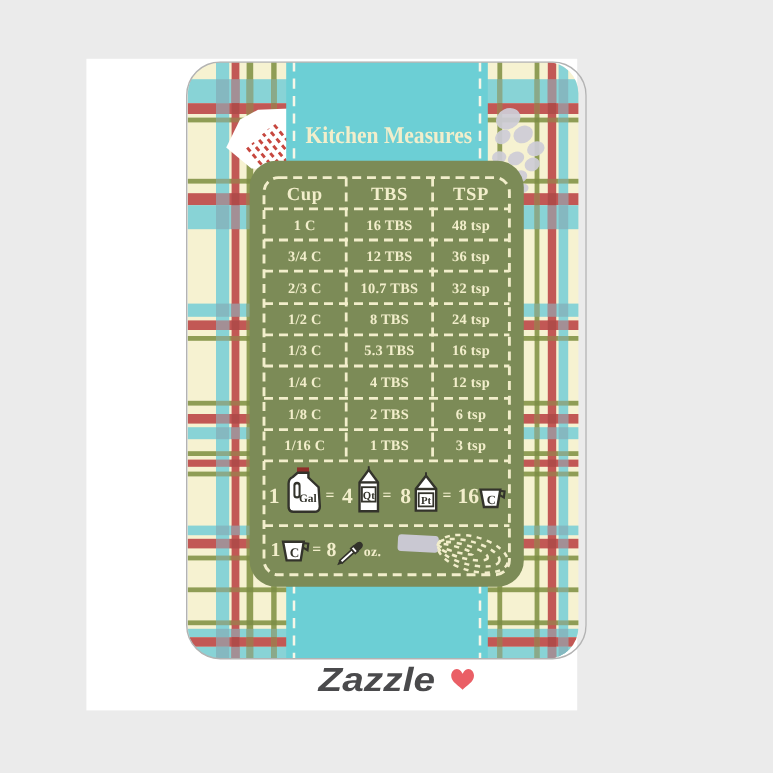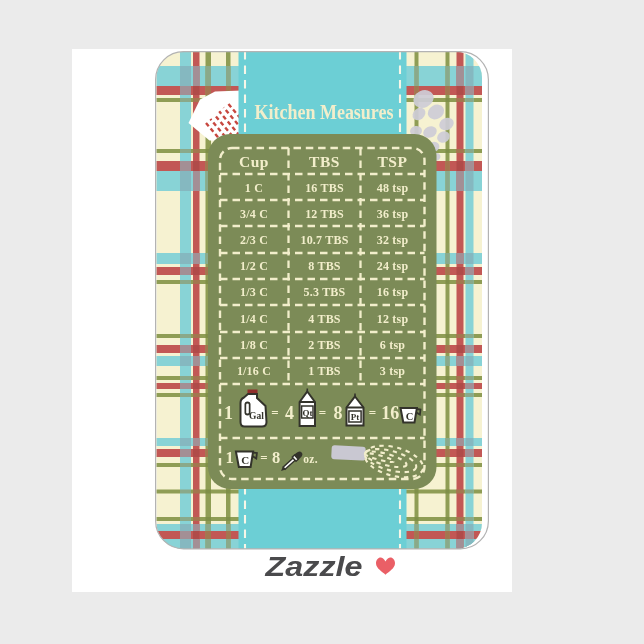--- a/index.html
+++ b/index.html
@@ -1,14 +1,14 @@
 <!DOCTYPE html>
 <html><head><meta charset="utf-8"><style>
 html,body{margin:0;padding:0;background:#ebebeb;width:644px;height:644px;overflow:hidden}
-#panel{position:absolute;left:72px;top:49px;width:440px;height:543px;background:#ffffff}
+#panel{position:absolute;left:72px;top:49px;width:409px;height:543px;background:#ffffff}
 #card{position:absolute;left:82.5px;top:2px}
 #zzs{position:absolute;left:0;top:0}
 </style></head><body>
 <div id="panel">
 <svg id="card" width="334" height="499" viewBox="0 0 334 499">
 <defs>
         <clipPath id="cardc">
           <rect x="1.5" y="0.8" width="325.5" height="497" rx="26"></rect>
         </clipPath>
       </defs>

